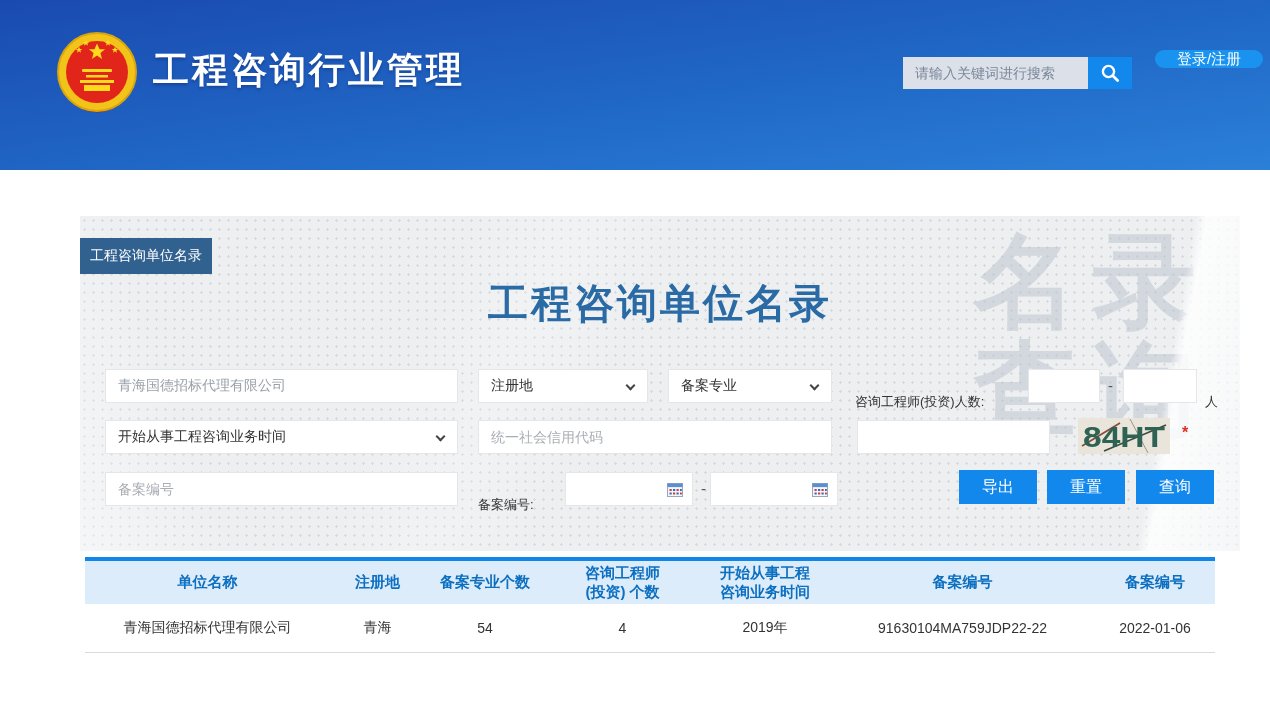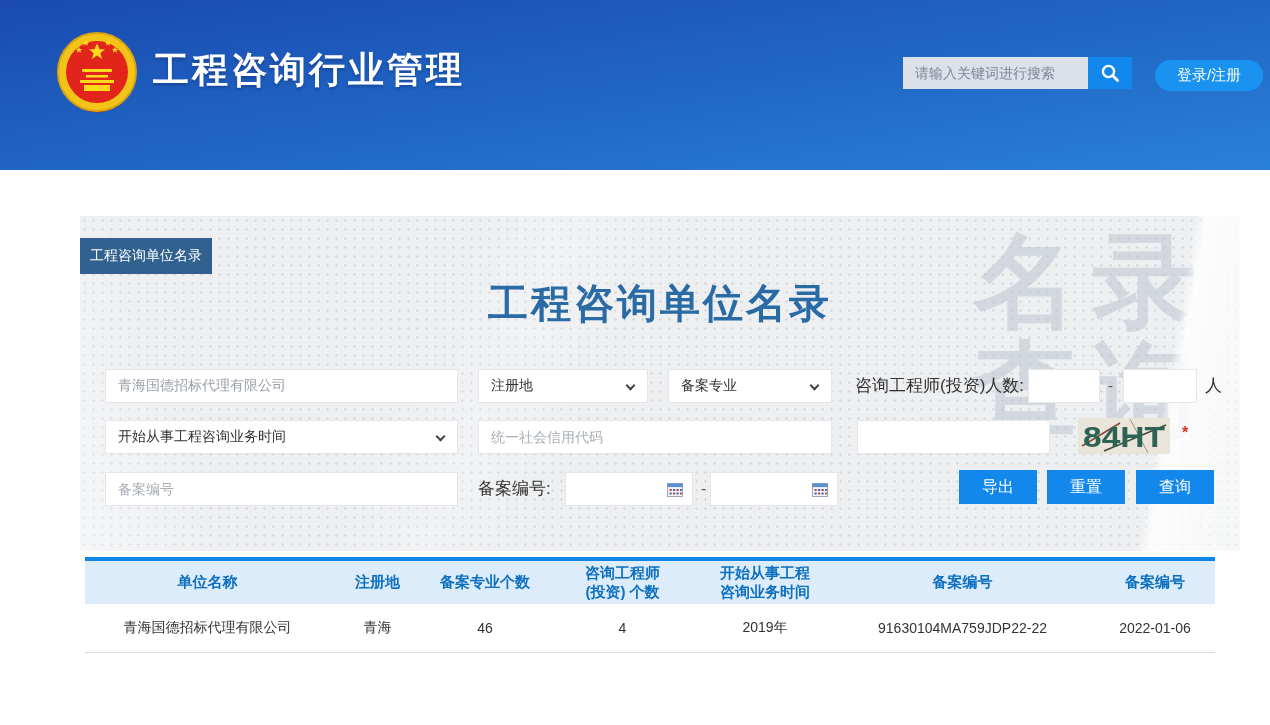--- a/index.html
+++ b/index.html
@@ -11,21 +11,21 @@
          background:linear-gradient(172deg,#1a4ab0 0%,#2068c6 55%,#2b80d8 100%); }
   .logo { position:absolute; left:56px; top:31px; width:82px; height:88px; }
   .site-title { position:absolute; left:153px; top:46px; font-size:36px; font-weight:700;
                 color:#fff; letter-spacing:3px; text-shadow:0 2px 3px rgba(0,0,40,.25); white-space:nowrap; }
   .search-input { position:absolute; left:903px; top:57px; width:185px; height:32px;
                   background:#dce1e9; border:none; padding:0 12px; font-size:14px; color:#555;
                   font-family:"Liberation Sans",sans-serif; outline:none; }
   .search-input::placeholder { color:#7b8799; }
   .search-btn { position:absolute; left:1088px; top:57px; width:44px; height:32px;
                 background:#1287ec; border:none; cursor:pointer; display:flex; align-items:center; justify-content:center; }
-  .login-btn { position:absolute; left:1155px; top:60px; width:108px; height:31px; border-radius:16px;
+  .login-btn { position:absolute; left:1155px; top:50px; width:108px; height:18px; border-radius:16px;
                background:#1a93f0; color:#fff; font-size:15px; border:none; cursor:pointer;
                font-family:"Liberation Sans",sans-serif; }
 
   
   .panel { position:absolute; left:80px; top:216px; width:1160px; height:335px;
            background-color:#edeff1;
            background-image:radial-gradient(#d6d9dd 1px, rgba(0,0,0,0) 1.2px);
            background-size:9px 9px; }
   .panel .overlay { position:absolute; inset:0; pointer-events:none; z-index:1;
            background:
@@ -41,21 +41,21 @@
   .page-title { position:absolute; left:0; top:60px; width:100%; text-align:center; z-index:1;
                 font-size:40px; font-weight:700; color:#2a6ba5; letter-spacing:3px; }
 
   .f { position:absolute; height:34px; background:#fff; border:1px solid #e4e6e9; z-index:2;
        font-size:14px; font-family:"Liberation Sans",sans-serif; }
   input.f { padding:0 12px; color:#9aa0a8; outline:none; }
   input.f::placeholder { color:#a9aeb5; }
   .sel { display:flex; align-items:center; padding:0 12px; color:#333; cursor:pointer; }
   .sel .chev { position:absolute; right:13px; top:12px; width:7px; height:7px;
                border-right:2px solid #444; border-bottom:2px solid #444; transform:rotate(45deg); }
-  .lbl { position:absolute; z-index:2; line-height:34px; font-size:17px; color:#333; white-space:nowrap; }
+  .lbl { position:absolute; z-index:2; line-height:34px; font-size:13px; color:#333; white-space:nowrap;margin-top:16px; }
   .dash { position:absolute; z-index:2; line-height:34px; font-size:15px; color:#555; }
   .datef { cursor:pointer; }
   .datef svg { position:absolute; right:9px; top:9px; cursor:pointer; }
   .captcha-img { position:absolute; left:998px; top:202px; width:92px; height:36px; z-index:2; cursor:pointer; }
   .req { position:absolute; left:1102px; top:208px; z-index:2; color:#e02b1d; font-size:16px; font-weight:700; }
   .btn { position:absolute; top:254px; width:78px; height:34px; background:#1287ec; border:none;
          color:#fff; font-size:16px; cursor:pointer; z-index:2; font-family:"Liberation Sans",sans-serif; }
 
   
   .tbl { position:absolute; left:85px; top:557px; width:1130px; border-collapse:collapse;
@@ -212,21 +212,21 @@
           </th>
         <th>
             <div>备案编号</div>
           </th>
       </tr>
     </thead>
     <tbody>
       <tr>
         <td>青海国德招标代理有限公司</td>
         <td>青海</td>
-        <td>46</td>
+        <td>54</td>
         <td>4</td>
         <td>2019年</td>
         <td>91630104MA759JDP22-22</td>
         <td>2022-01-06</td>
       </tr>
     </tbody>
   </table>
 
 </div>
 

